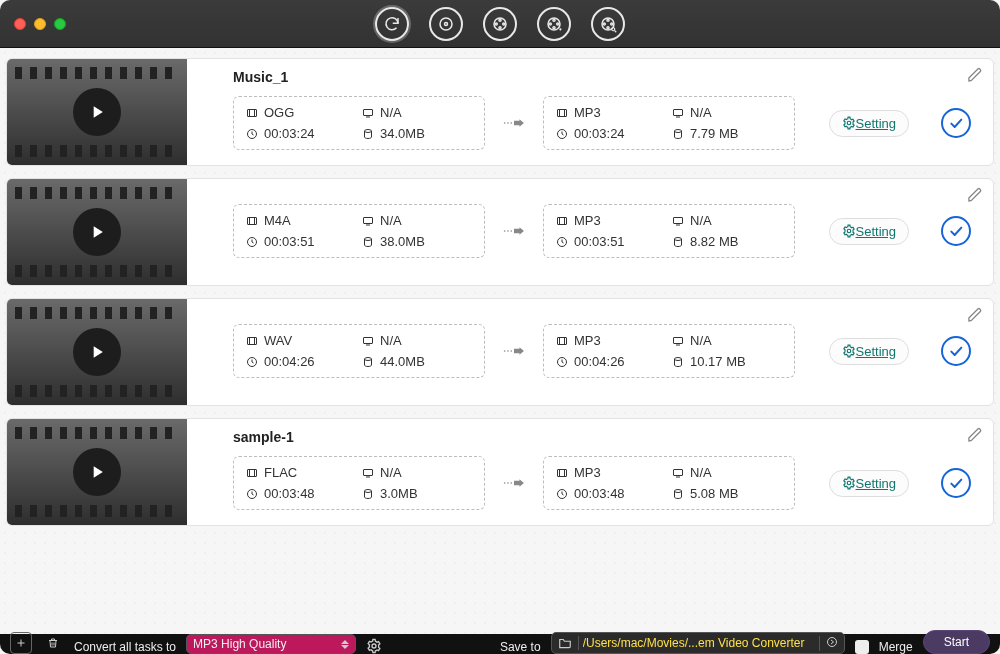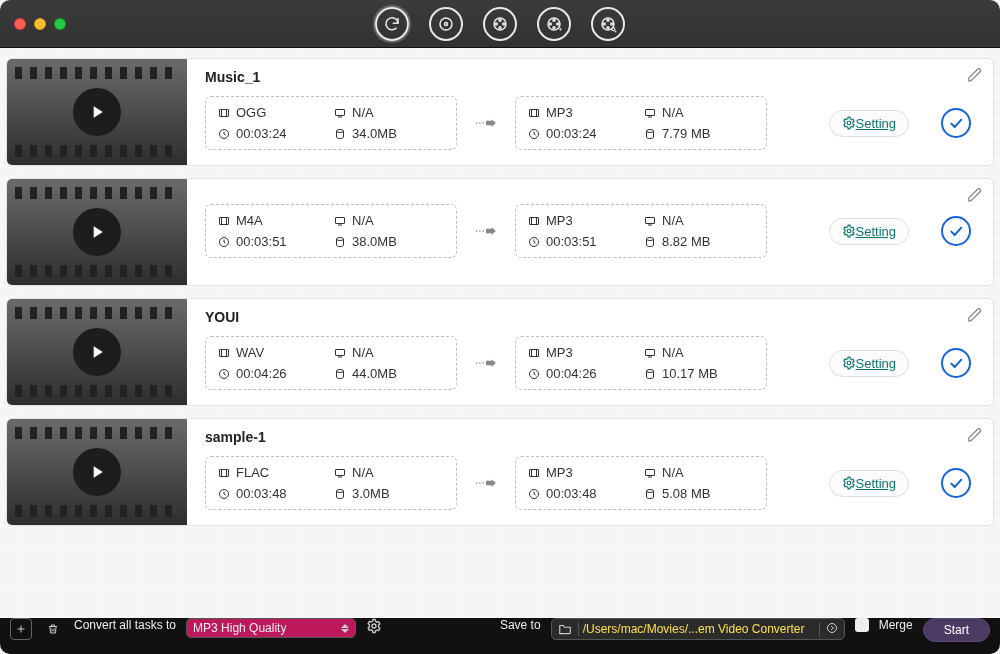--- a/index.html
+++ b/index.html
@@ -49,21 +49,21 @@
   .thumb::before, .thumb::after {
     content: ""; position: absolute; left: 8px; right: 8px; height: 12px;
     background-image: linear-gradient(to right, #222 0 7px, transparent 7px 15px);
     background-size: 15px 12px;
   }
   .thumb::before { top: 8px; } .thumb::after { bottom: 8px; }
   .play { width: 48px; height: 48px; border-radius: 50%; background: #1d1d1d;
     display: flex; align-items: center; justify-content: center; }
   .play svg { width: 20px; height: 20px; }
 
-  .content { flex: 1; display: flex; flex-direction: column; padding: 10px 14px 12px 18px; position: relative; }
+  .content { flex: 1; display: flex; flex-direction: column; padding: 10px 14px 12px 18px; position: relative; margin-left: 28px; }
   .title { font-weight: 600; font-size: 14px; margin-bottom: 8px; }
   .edit-ico { position: absolute; top: 8px; right: 10px; color: #888; cursor: pointer; }
 
   .row2 { flex: 1; display: flex; align-items: center; gap: 14px; }
   .infobox {
     border: 1px dashed #bdbdbd; border-radius: 6px; padding: 8px 12px;
     display: grid; grid-template-columns: 110px 110px; row-gap: 6px; column-gap: 6px;
     min-width: 230px;
   }
   .cell { display: flex; align-items: center; gap: 6px; color: #333; white-space: nowrap; }
@@ -82,21 +82,21 @@
 
   .check {
     width: 30px; height: 30px; border: 2.5px solid #1565d8; border-radius: 50%;
     display: flex; align-items: center; justify-content: center; margin: 0 8px 0 18px;
     cursor: pointer;
   }
   .check svg { width: 16px; height: 16px; stroke: #1565d8; }
 
   
   .bottom {
-    height: 36px; background: #111; color: #eee; display: flex; align-items: flex-start;
+    height: 20px; background: #111; color: #eee; display: flex; align-items: flex-end;
     padding: 0 10px; gap: 10px; font-size: 12px;
     border-bottom-left-radius: 10px; border-bottom-right-radius: 10px;
   }
   .icon-btn { width: 22px; height: 22px; border: 1px solid #666; border-radius: 4px;
     display: flex; align-items: center; justify-content: center; cursor: pointer; }
   .icon-btn svg { width: 12px; height: 12px; }
   .select-like {
     background: #be185d; border: 1px solid #555; border-radius: 5px; padding: 2px 6px;
     display: flex; align-items: center; gap: 6px; min-width: 170px; justify-content: space-between;
   }
@@ -376,21 +376,20 @@
 
   <div class="item">
     <div class="thumb">
       <div class="play">
         <svg viewBox="0 0 24 24" fill="#fff">
             <path d="M8 5v14l11-7z"></path>
           </svg>
       </div>
     </div>
     <div class="content">
-      <div class="title">YOUI</div>
       <div class="edit-ico">
         <svg width="16" height="16" viewBox="0 0 24 24" fill="none" stroke="currentColor" stroke-width="2">
             <path d="M3 21l3.5-.8L20 6.7a2 2 0 000-2.8l-.9-.9a2 2 0 00-2.8 0L2.8 16.5 3 21z"></path>
           </svg>
       </div>
       <div class="row2">
         <div class="infobox">
           <div class="cell">
               <svg viewBox="0 0 24 24" fill="none" stroke="currentColor" stroke-width="2">
                 <rect x="3" y="5" width="18" height="14" rx="1"></rect>

